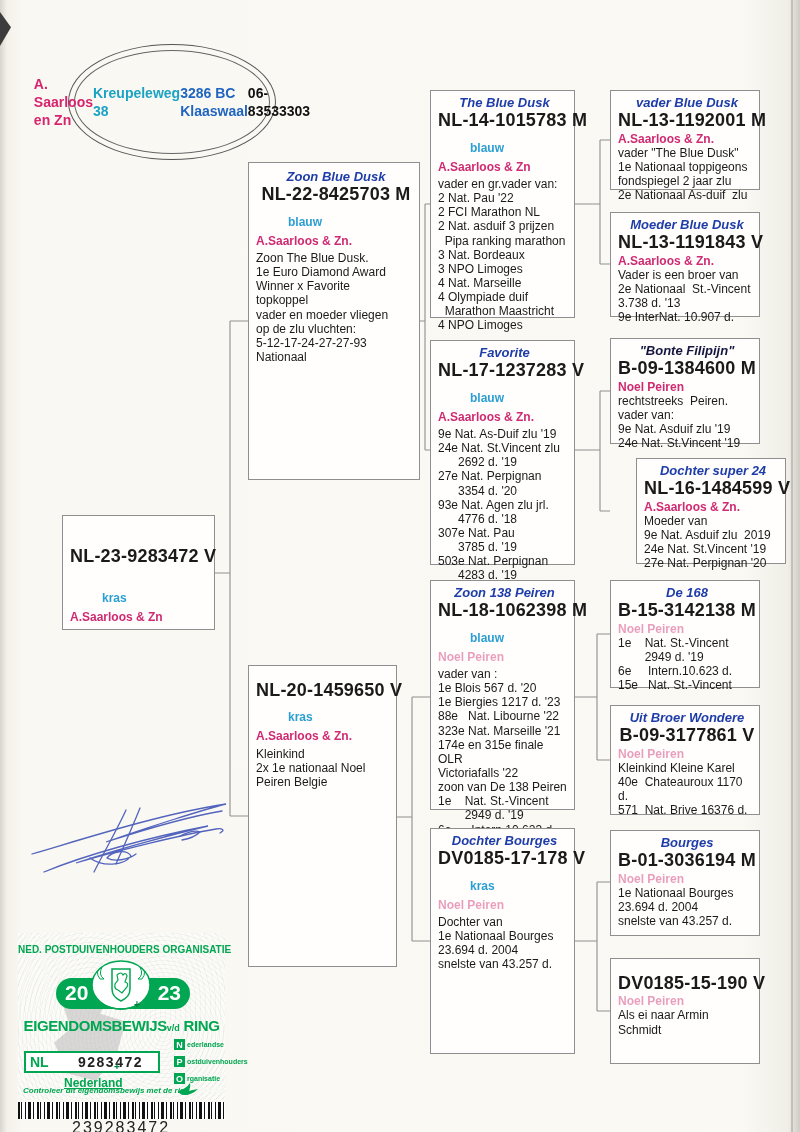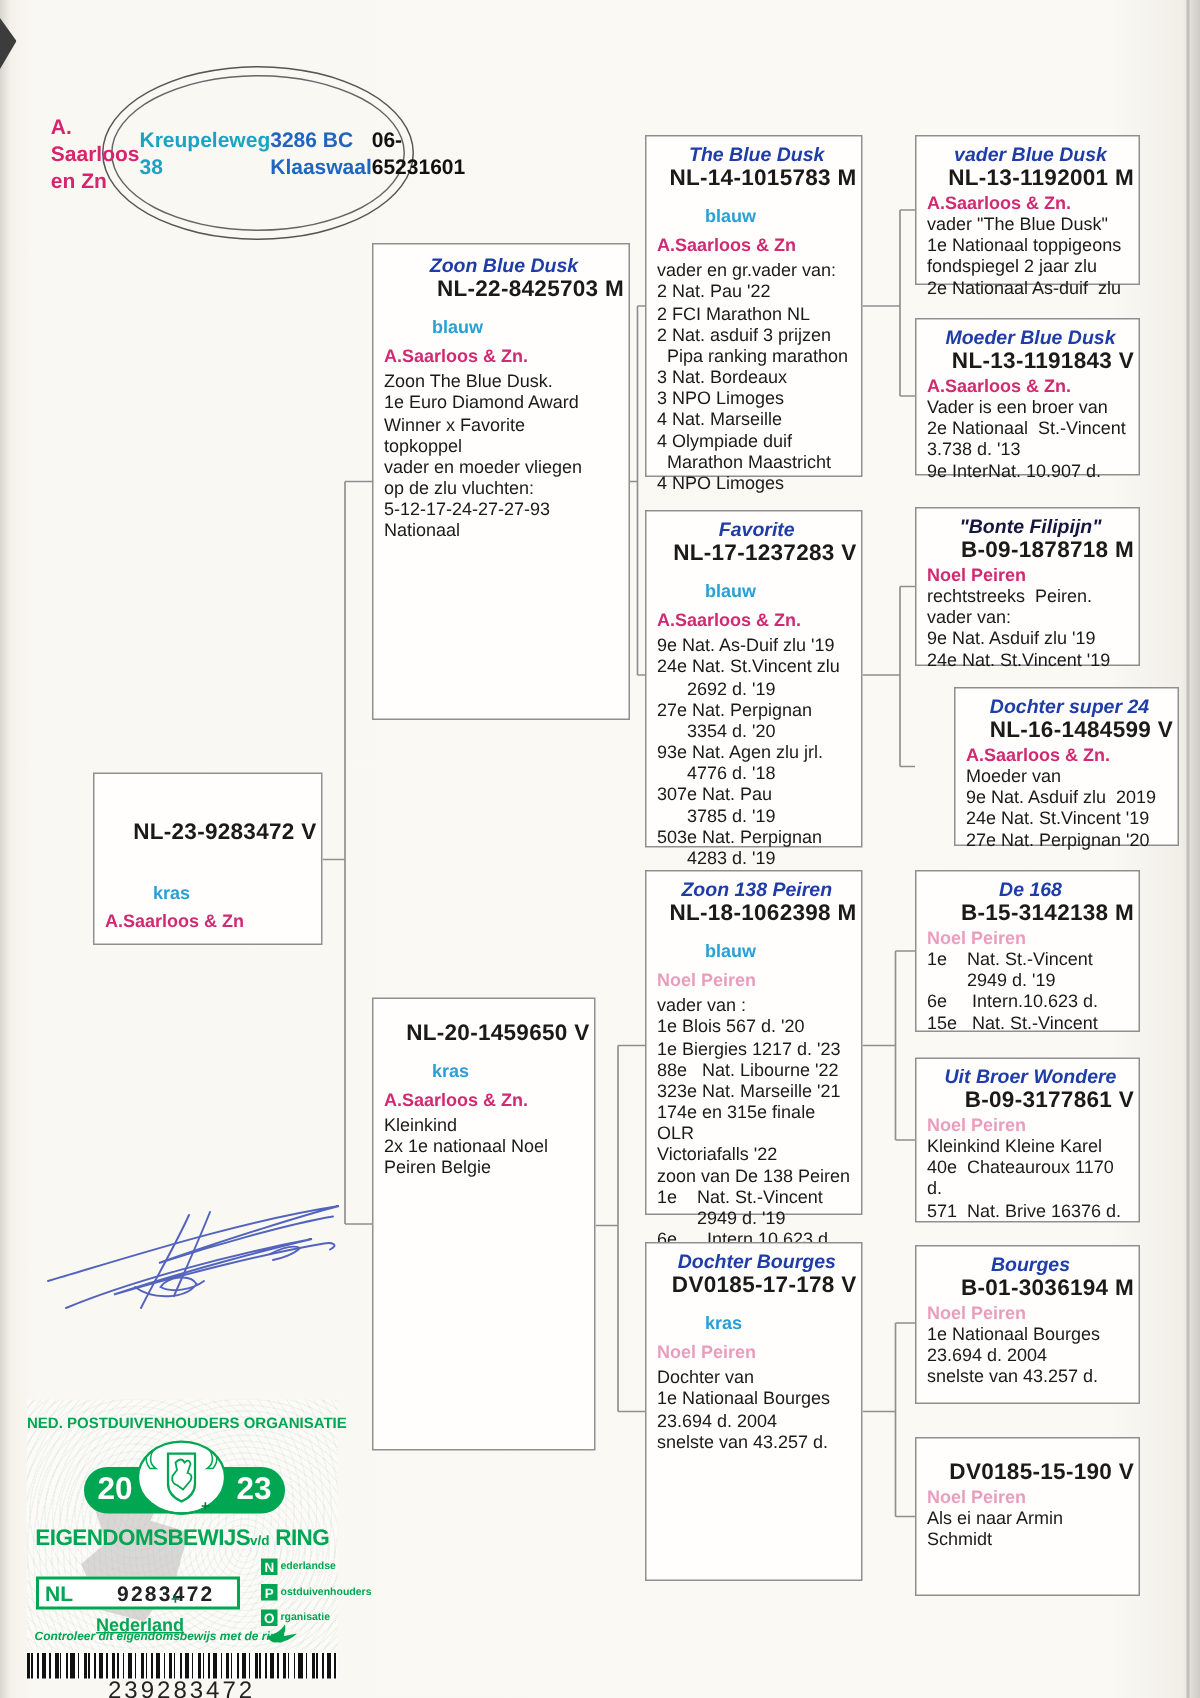--- a/index.html
+++ b/index.html
@@ -13,21 +13,21 @@
   .edge-line{position:absolute;top:0;bottom:0;right:7px;width:2px;background:rgba(110,110,110,.30);}
 
   
   #connectors{position:absolute;left:0;top:0;z-index:1;}
 
   
   .box{position:absolute;z-index:2;background:#fffefc;border:1px solid #8f8f8f;box-sizing:border-box;
        padding:4px 3px 3px 7px;font-size:12px;line-height:1.18;}
   .bt{text-align:center;font-style:italic;font-weight:bold;font-size:13px;color:#1e3da8;white-space:nowrap;}
   .bt.dark{color:#14163f;}
-  .br{text-align:right;font-weight:bold;font-size:15px;letter-spacing:.2px;white-space:nowrap;}
+  .br{text-align:center;font-weight:bold;font-size:18px;letter-spacing:.2px;white-space:nowrap;}
   .bc{color:#2b9fd4;font-weight:bold;margin-top:9px;padding-left:32px;}
   .bo{color:#cf2a72;font-weight:bold;margin-top:5px;white-space:nowrap;}
   .bo.faded{opacity:.45;}
   .bb{white-space:pre-wrap;margin-top:3px;}
   .g4 .bo{margin-top:0;}
   .g4 .bb{margin-top:0;}
 
   #bx-s{left:62px;top:515px;width:153px;height:115px;}
   #bx-s .br{margin-top:26px;}
   #bx-s .bc{margin-top:24px;text-align:left;}
@@ -108,21 +108,21 @@
       <path d="M575 697 H597 M597 634 V760 M597 634 H610 M597 760 H610"></path>
       <path d="M575 941 H597 M597 882 V1011 M597 882 H610 M597 1011 H610"></path>
     </g>
   </svg>
 
   <div class="oval">
     <div class="oval-inner">
       <div class="ov1">A. Saarloos en Zn</div>
       <div class="ov2">Kreupeleweg 38</div>
       <div class="ov3">3286 BC Klaaswaal</div>
-      <div class="ov4">06-65231601</div>
+      <div class="ov4">06-83533303</div>
     </div>
   </div>
 
   <div class="box" id="bx-s">
     <div class="br">NL-23-9283472 V</div>
     <div class="bc">kras</div>
     <div class="bo">A.Saarloos &amp; Zn</div>
   </div>
 
   <div class="box" id="bx-f">
@@ -229,21 +229,21 @@
     <div class="br">NL-13-1191843 V</div>
     <div class="bo">A.Saarloos &amp; Zn.</div>
     <div class="bb">Vader is een broer van
 2e Nationaal  St.-Vincent
 3.738 d. '13
 9e InterNat. 10.907 d.</div>
   </div>
 
   <div class="box g4" id="bx-fmf">
     <div class="bt dark">"Bonte Filipijn"</div>
-    <div class="br">B-09-1878718 M</div>
+    <div class="br">B-09-1384600 M</div>
     <div class="bo">Noel Peiren</div>
     <div class="bb">rechtstreeks  Peiren.
 vader van:
 9e Nat. Asduif zlu '19
 24e Nat. St.Vincent '19</div>
   </div>
 
   <div class="box g4" id="bx-fmm">
     <div class="bt">Dochter super 24</div>
     <div class="br">NL-16-1484599 V</div>

